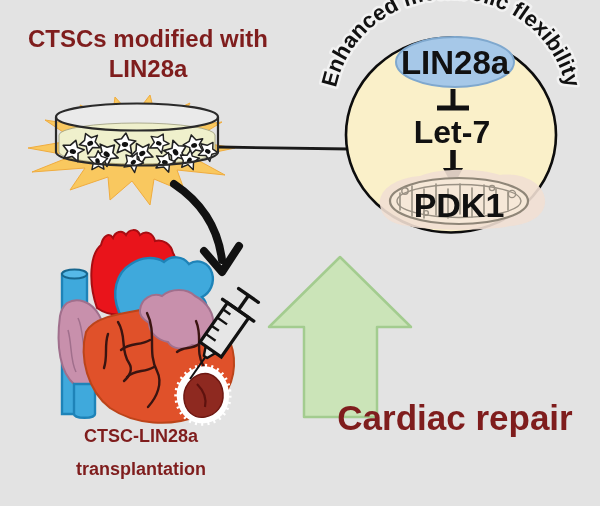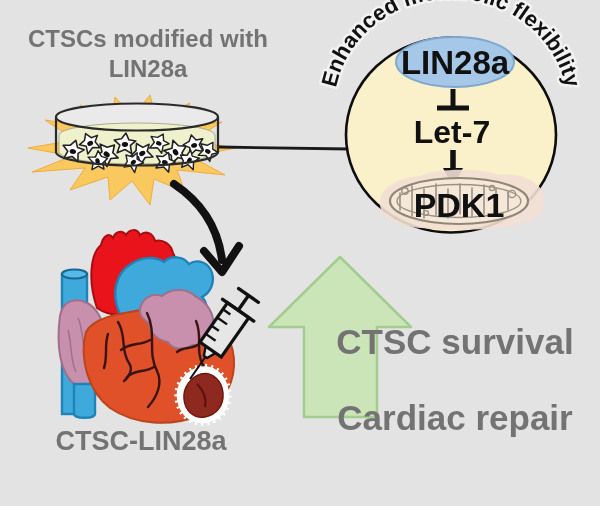--- a/index.html
+++ b/index.html
@@ -7,28 +7,28 @@
     position:relative;
     width:600px;height:506px;
     background:#E3E3E3;
     overflow:hidden;
     font-family:"Liberation Sans", sans-serif;
   }
   #scene{position:absolute;left:0;top:0;}
   .lbl{
     position:absolute;
     font-weight:bold;
-    color:#737373;
+    color:#7f1d1d;
     transform:translateX(-50%);
     white-space:nowrap;
     line-height:1.05;
   }
   .title-line{left:148px;font-size:24px;}
   .outcome-line{left:455px;font-size:35px;}
-  .transplant-line{left:141px;font-size:27px;}
+  .transplant-line{left:141px;font-size:18px;}
   svg text{
     font-family:"Liberation Sans", sans-serif;
     font-weight:bold;
     fill:#111;
   }
 </style>
 </head>
 <body>
 
 <div id="figure">
@@ -162,18 +162,18 @@
       <path d="M0,-84 L0,-102" stroke="#111" stroke-width="3.4"></path>
       <path d="M-12,-102 L12,-102" stroke="#111" stroke-width="3.4" stroke-linecap="round"></path>
     </g>
 
     <polygon stroke="#A3CC8F" stroke-width="2.5" stroke-linejoin="round" points="340,257 411,327 377,327 377,417 304,417 304,327 269,327" fill="#CBE4B8"></polygon>
   </svg>
 
   <div class="lbl title-line" style="top:26px;">CTSCs modified with</div>
   <div class="lbl title-line" style="top:56px;">LIN28a</div>
 
-  <div class="lbl outcome-line" style="top:324px;">CTSC survival</div>
   <div class="lbl outcome-line" style="top:376px;margin-top:24px;">Cardiac repair</div>
 
   <div class="lbl transplant-line" style="top:427px;">CTSC-LIN28a</div>
+  <div class="lbl transplant-line" style="top:460px;">transplantation</div>
 
 </div>
 
 </body></html>

